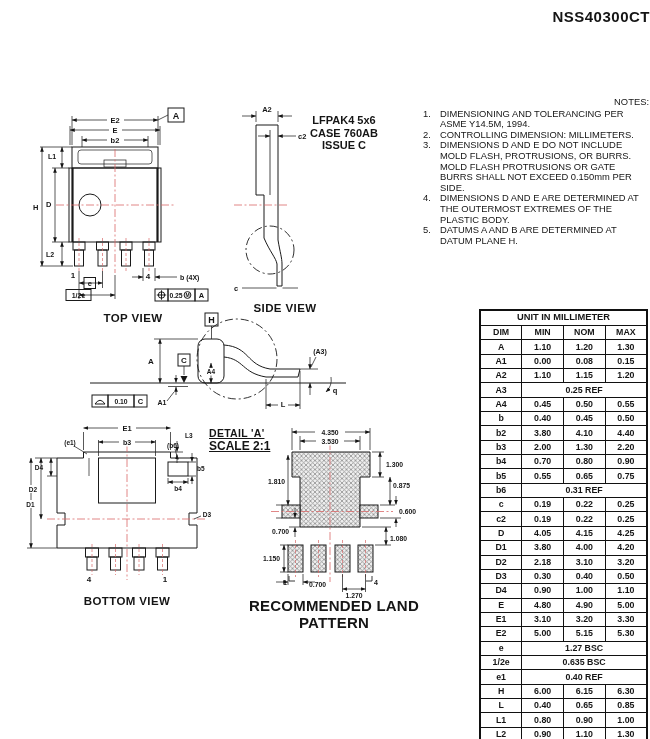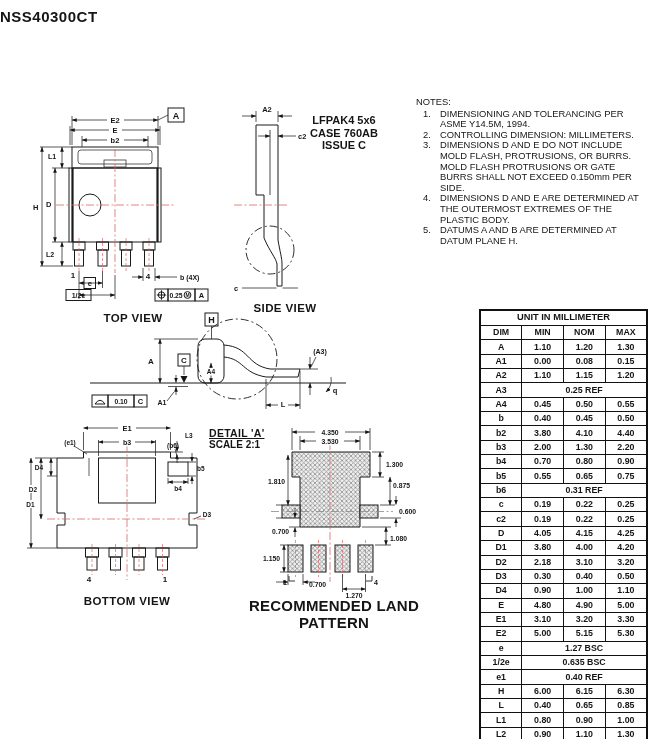--- a/index.html
+++ b/index.html
@@ -1,29 +1,29 @@
 <!DOCTYPE html>
 <html><head>
 <meta charset="utf-8">
 <style>
   html,body{margin:0;padding:0;background:#fff;}
   .page{position:relative;width:650px;height:739px;background:#ffffff;
         font-family:"Liberation Sans",sans-serif;color:#151515;overflow:hidden;}
   .abs{position:absolute;}
-  .title{top:8px;left:0;width:650px;text-align:left;font-size:15px;font-weight:bold;letter-spacing:.5px;}
+  .title{top:8px;left:0;width:650px;text-align:right;font-size:15px;font-weight:bold;letter-spacing:.5px;}
   .subtitle{top:38px;left:0;width:650px;text-align:center;font-size:11.5px;font-weight:bold;letter-spacing:.3px;}
   .pkgid{left:296px;top:87px;width:96px;text-align:center;font-weight:bold;font-size:11px;line-height:12.5px;margin-top:27px;}
   .notes{left:416px;top:97px;width:233px;font-size:9.4px;line-height:10.6px;}
-  .notes .nh{margin-bottom:1px;}
+  .notes .nh{margin-bottom:1px;text-align:right;}
   .note{display:flex;}
   .note .num{flex:none;width:17px;padding-left:7px;}
   .note .txt{flex:1;}
   .detaila{left:209px;top:427px;width:84px;}
   .detaila .d1{font-size:10.5px;font-weight:bold;text-decoration:underline;letter-spacing:.3px;}
-  .detaila .d2{font-size:10px;font-weight:bold;}
+  .detaila .d2{font-size:12px;font-weight:bold;text-decoration:underline;}
   .lpcap{left:243px;top:597px;width:182px;text-align:center;font-size:15px;font-weight:bold;letter-spacing:.2px;}
   table.dims{position:absolute;left:479px;top:309px;width:169px;border-collapse:collapse;
              border:2px solid #111;table-layout:fixed;}
   table.dims td,table.dims th{border:1px solid #111;font-size:8.8px;font-weight:bold;
              text-align:center;padding:0;height:13.35px;line-height:1;vertical-align:middle;}
   table.dims td.unit{font-size:9.3px;height:14px;}
   .c0{width:25px}.c1{width:45px}.c2{width:52px}.c3{width:47px}
   svg{position:absolute;overflow:visible;}
   svg text{font-family:"Liberation Sans",sans-serif;font-weight:bold;fill:#151515;}.t65{font-size:6.5px}.t68{font-size:6.8px}.t7{font-size:7px}
   .t75{font-size:7.5px}.t8{font-size:8px}.t9{font-size:9px}

